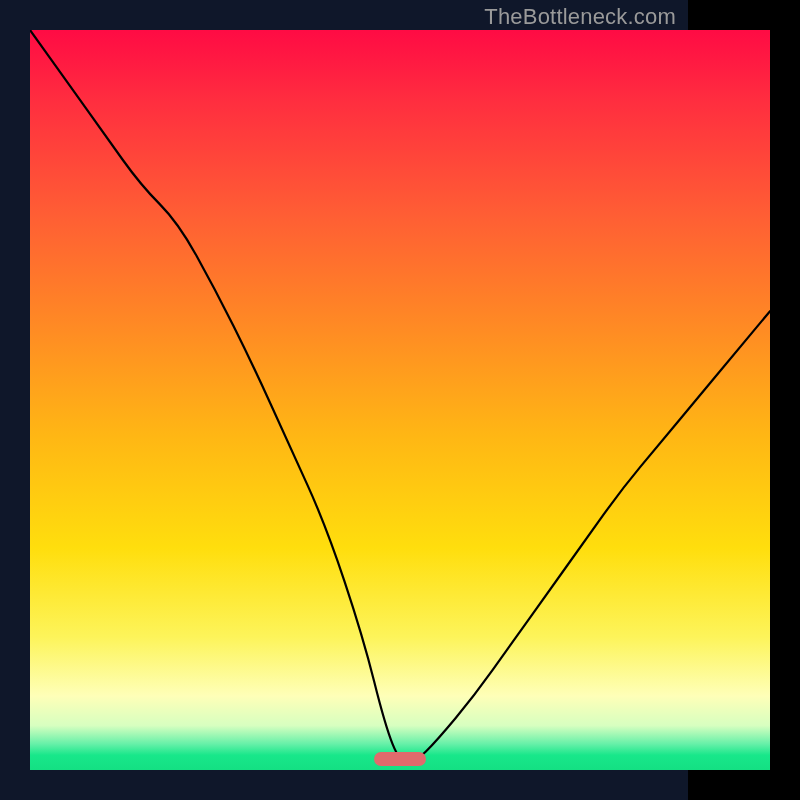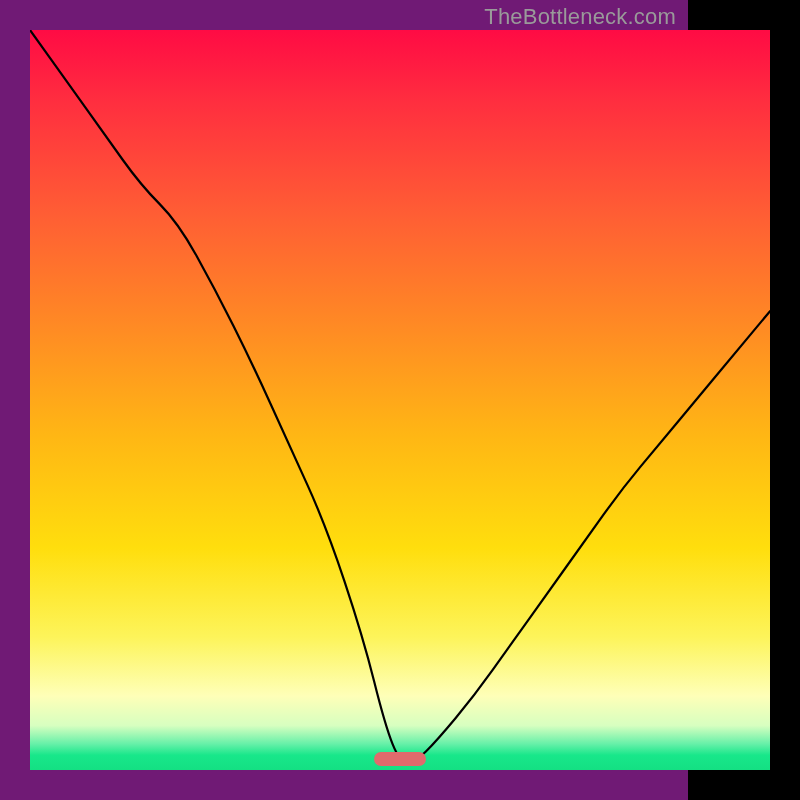--- a/index.html
+++ b/index.html
@@ -8,21 +8,21 @@
     width: 800px;
     height: 800px;
     background: #000;
     overflow: hidden;
     font-family: Arial, Helvetica, sans-serif;
   }
   .frame {
     position: relative;
     width: 688px;
     height: 800px;
-    background: #701a75;
+    background: #0f172a;
   }
   .plot-area {
     position: absolute;
     left: 30px;
     top: 30px;
     width: 740px;
     height: 740px;
     
     background: linear-gradient(
       to bottom,

